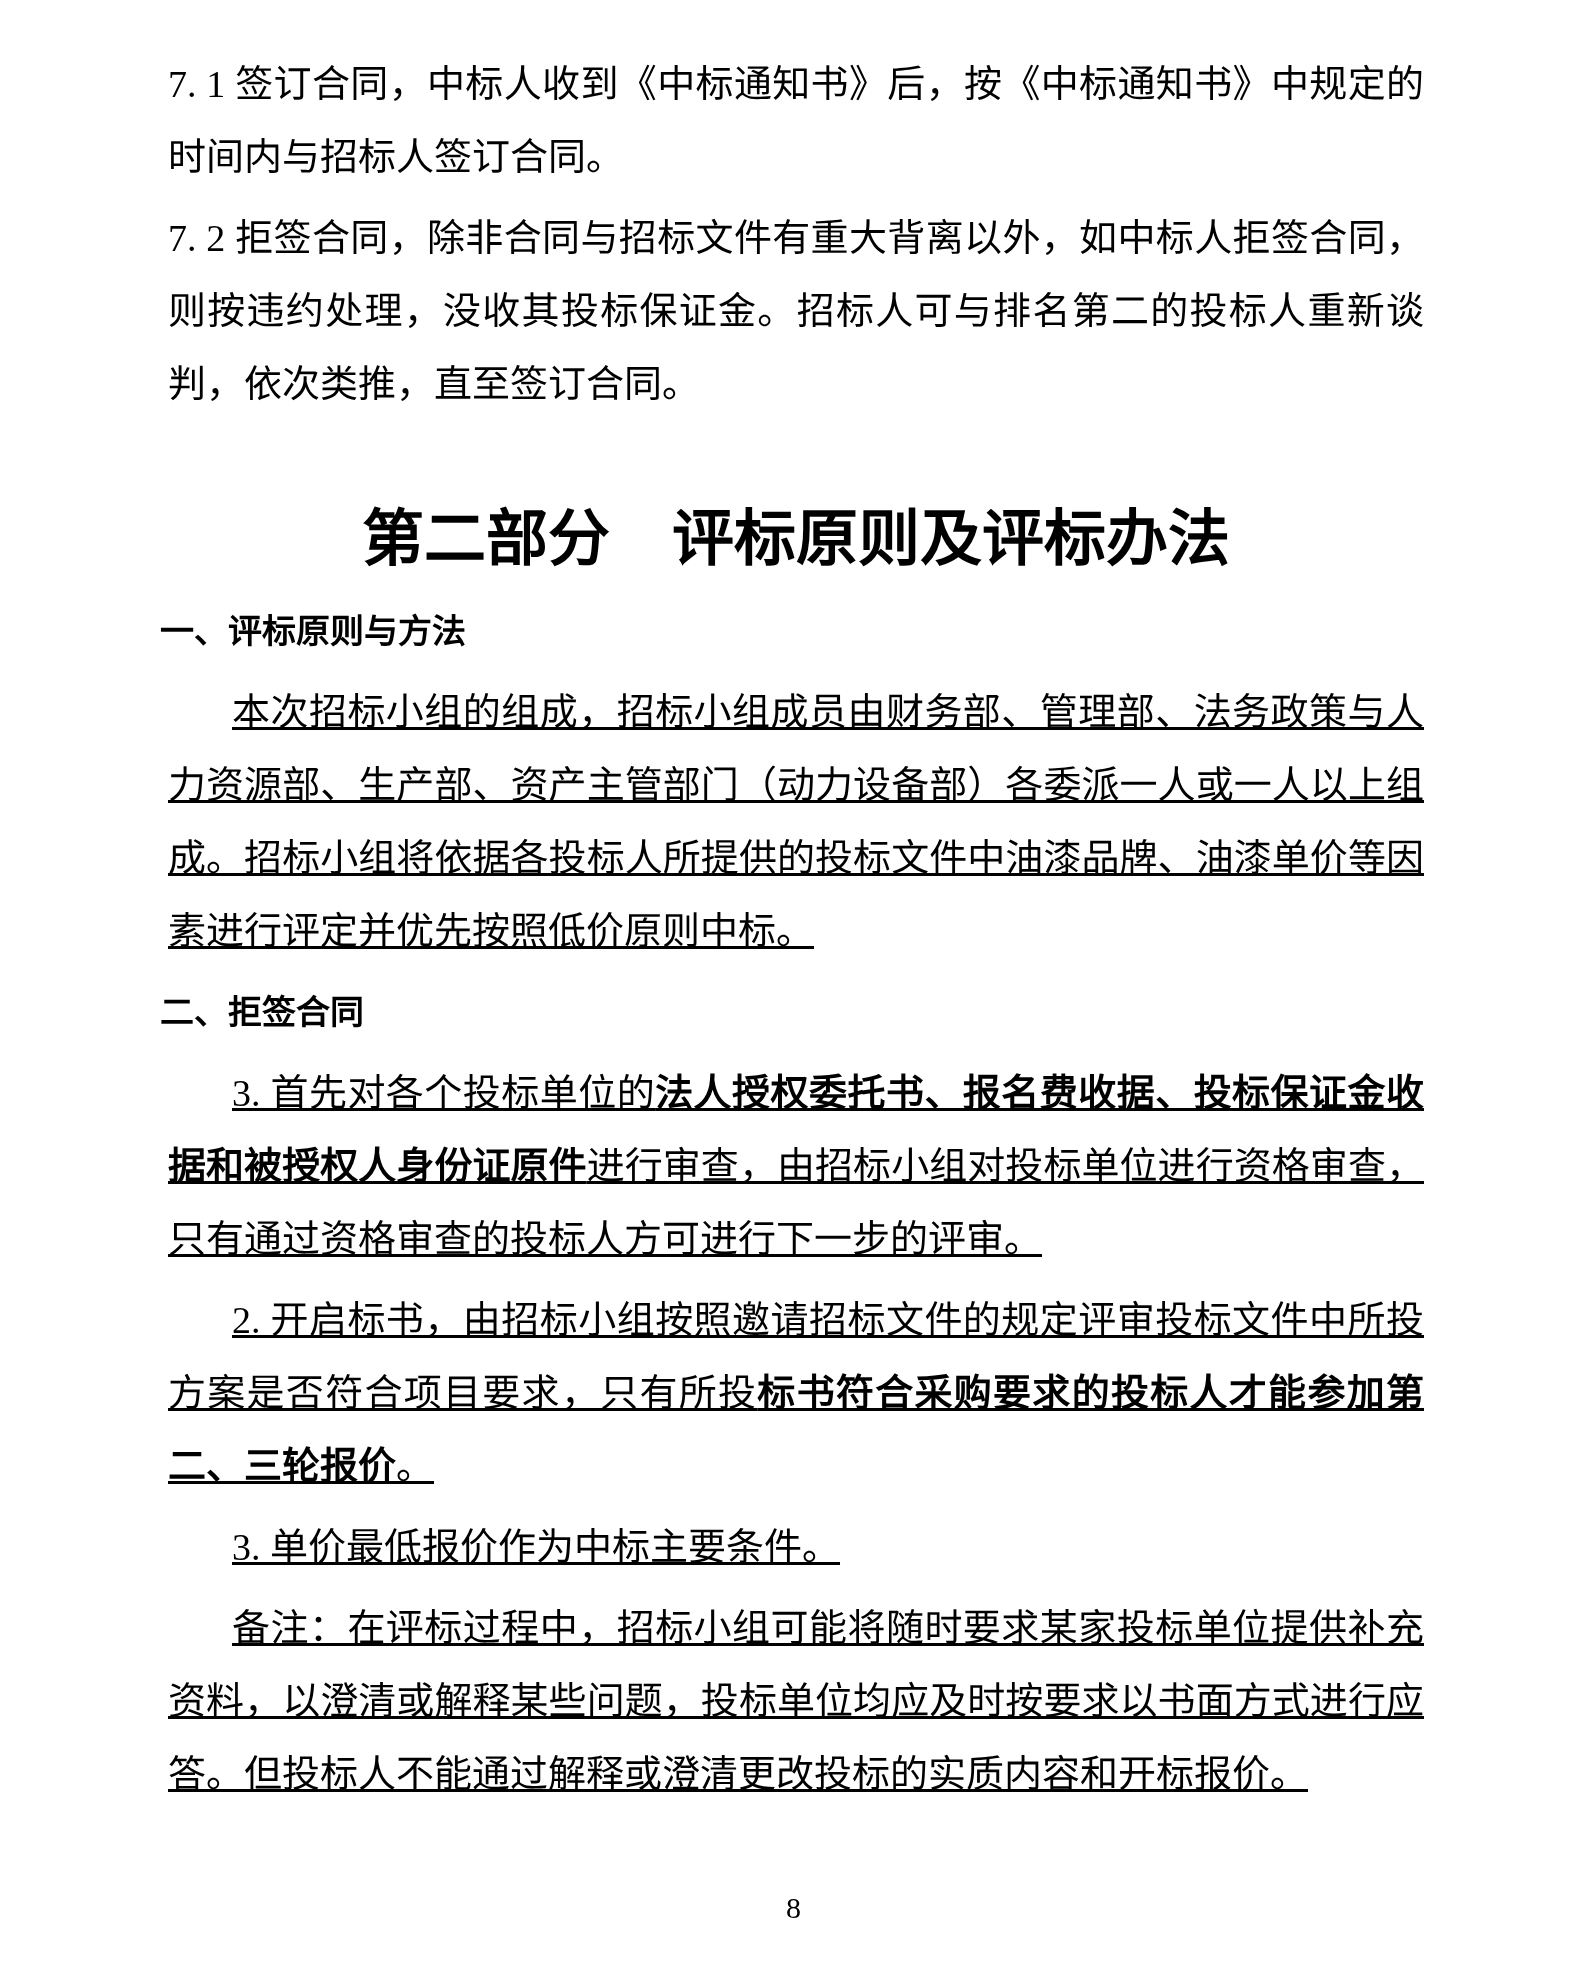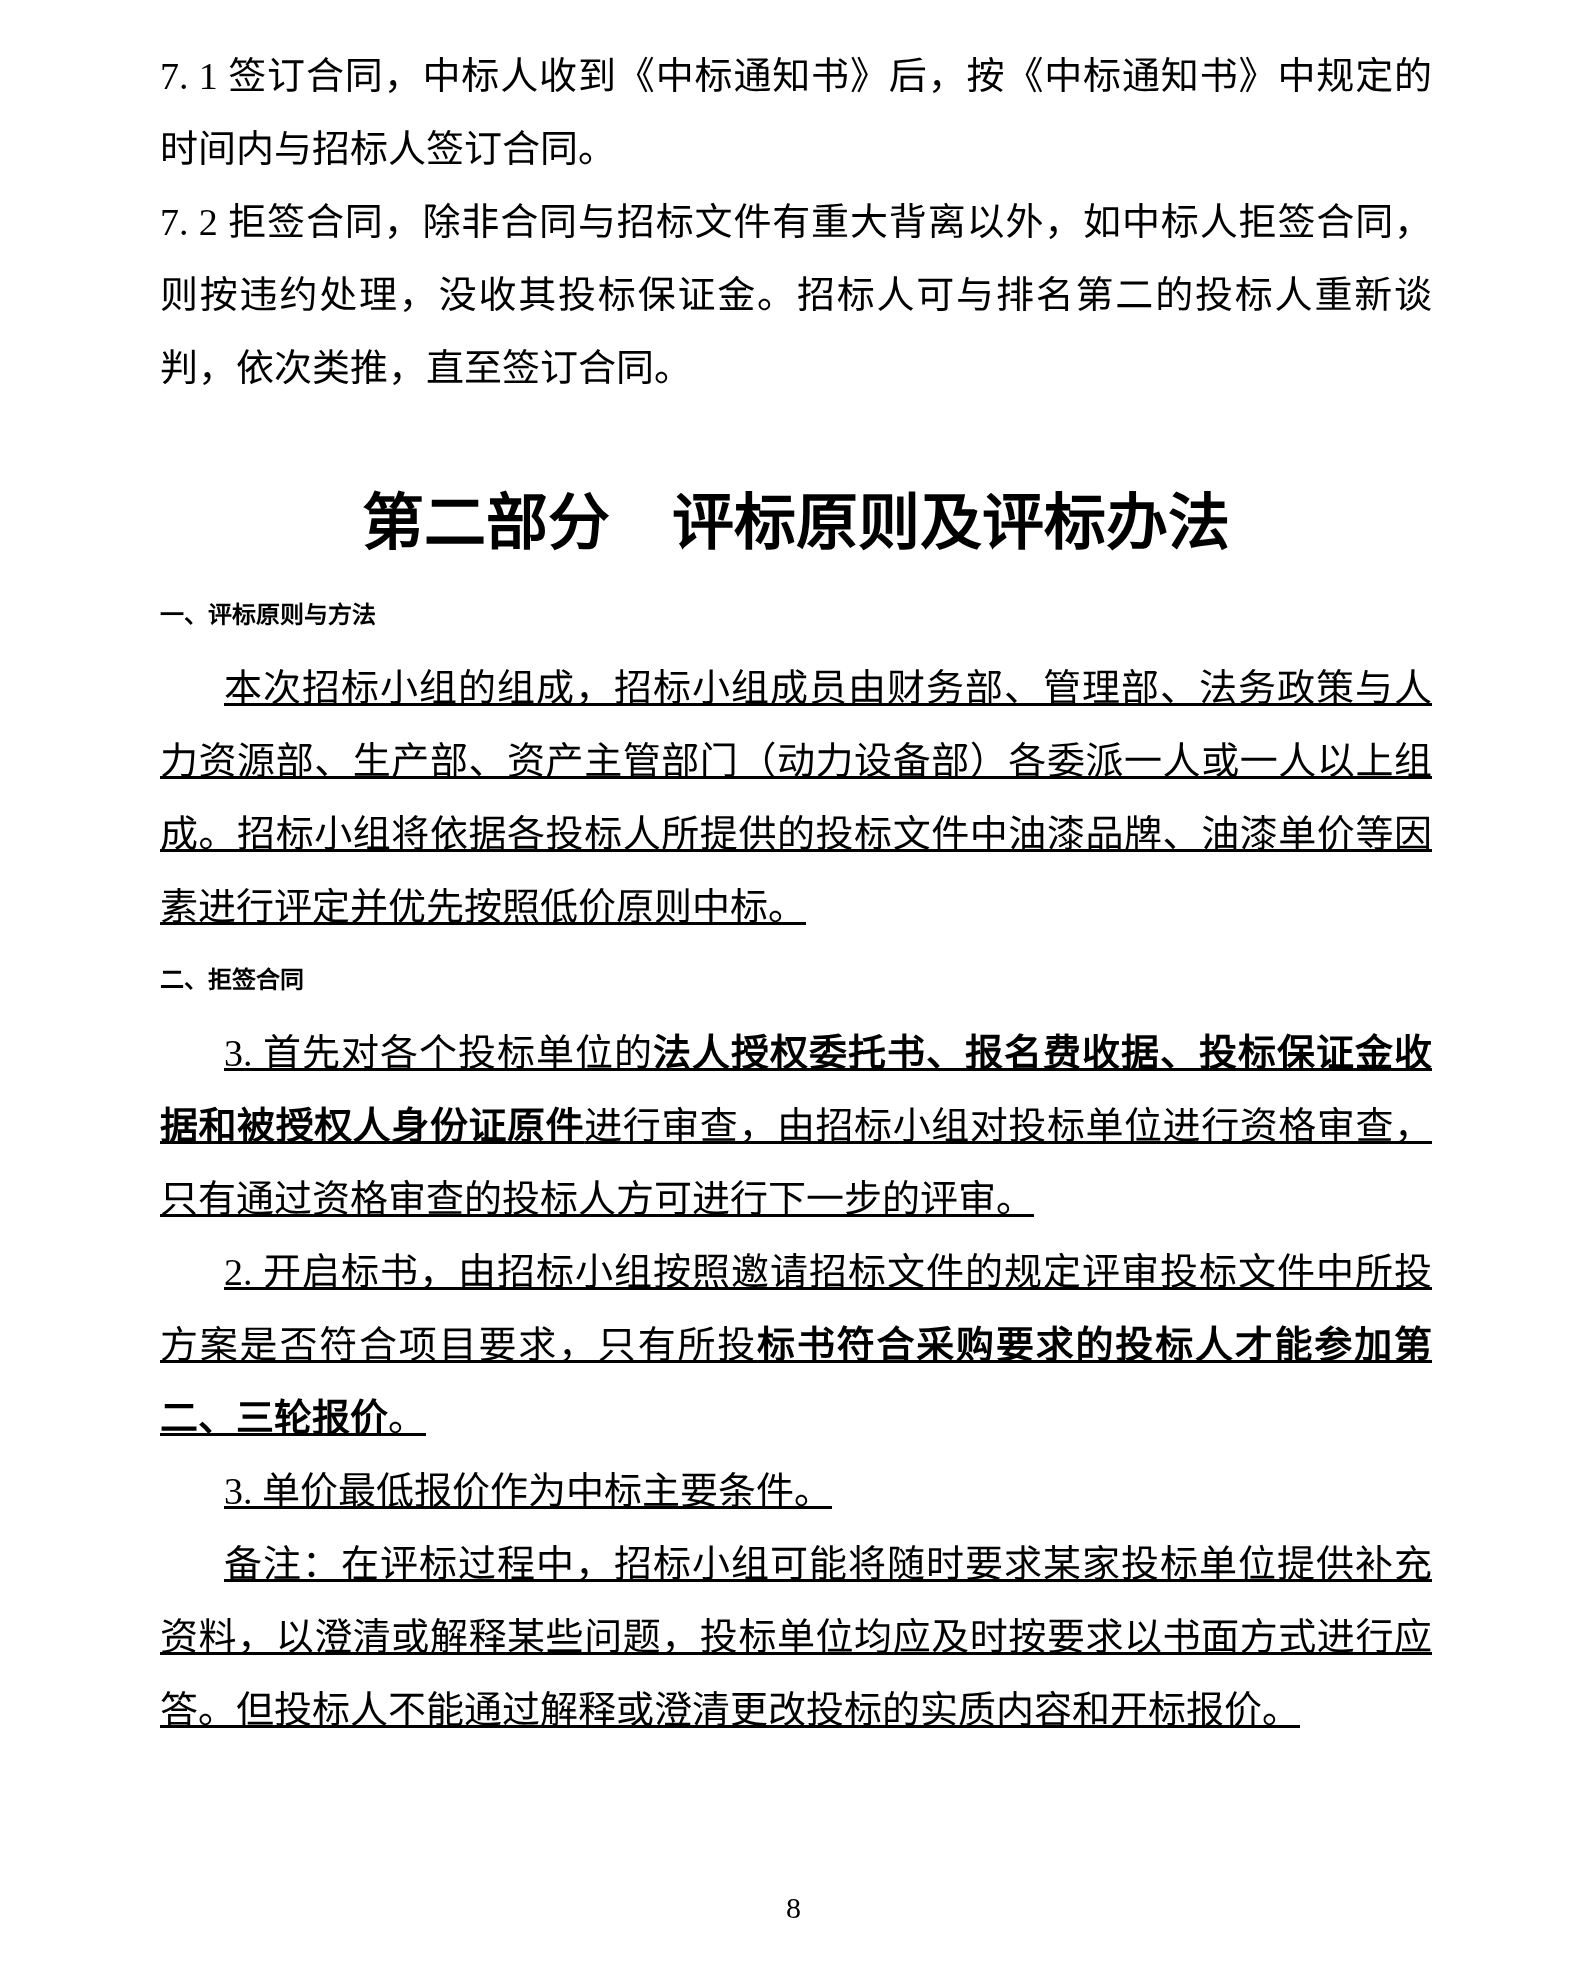--- a/index.html
+++ b/index.html
@@ -15,42 +15,42 @@
     color: #000000;
     box-sizing: border-box;
     padding: 40px 155px 0 160px;
     font-family: "Liberation Serif", "DejaVu Serif", serif;
     overflow: hidden;
   }
   .content {
     width: 100%;
   }
   .para {
-    margin: 0;
+    margin: 8px;
     font-size: 38px;
     line-height: 73px;
     text-align: justify;
     text-justify: inter-ideograph;
     word-break: break-all;
   }
   .para.indent {
     text-indent: 64px;
     text-decoration: underline;
   }
   .part-title {
     margin: 62px 0 0 0;
     font-size: 62px;
     line-height: 112px;
     font-weight: bold;
     text-align: center;
     white-space: nowrap;
   }
   .section-heading {
     margin: 0;
-    font-size: 24px;
+    font-size: 34px;
     line-height: 73px;
     font-weight: bold;
     text-align: left;
   }
   .bold-run {
     font-weight: bold;
   }
   .page-number {
     position: absolute;
     left: 0;

